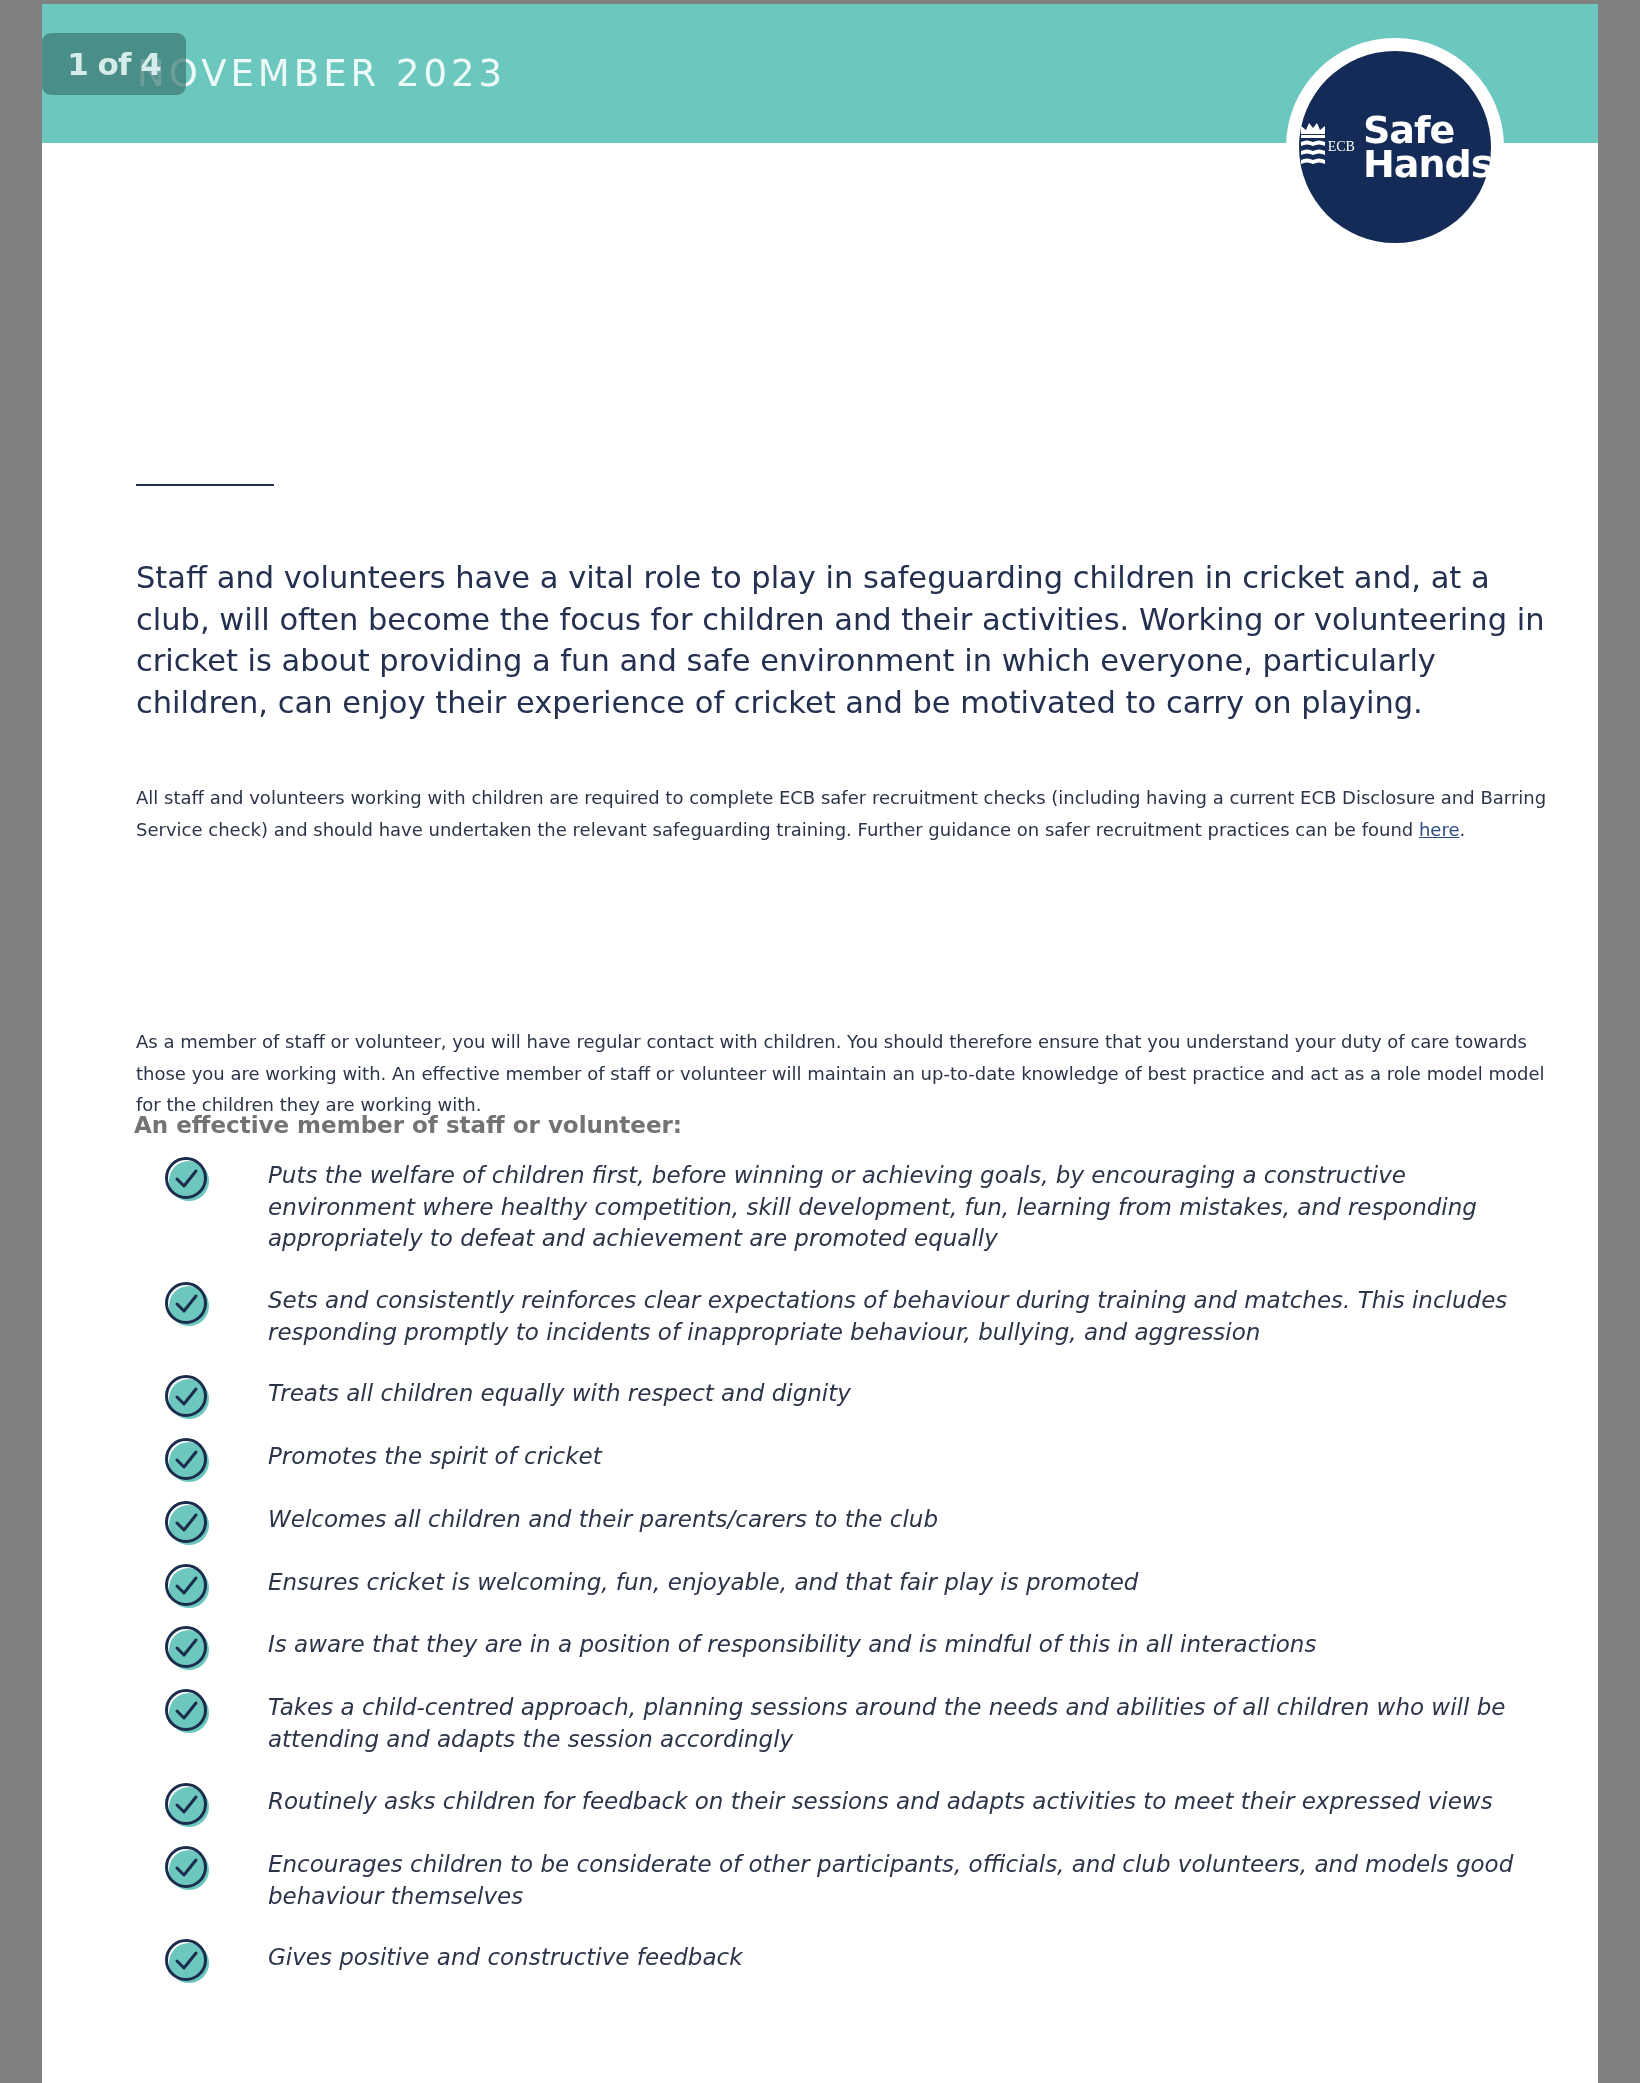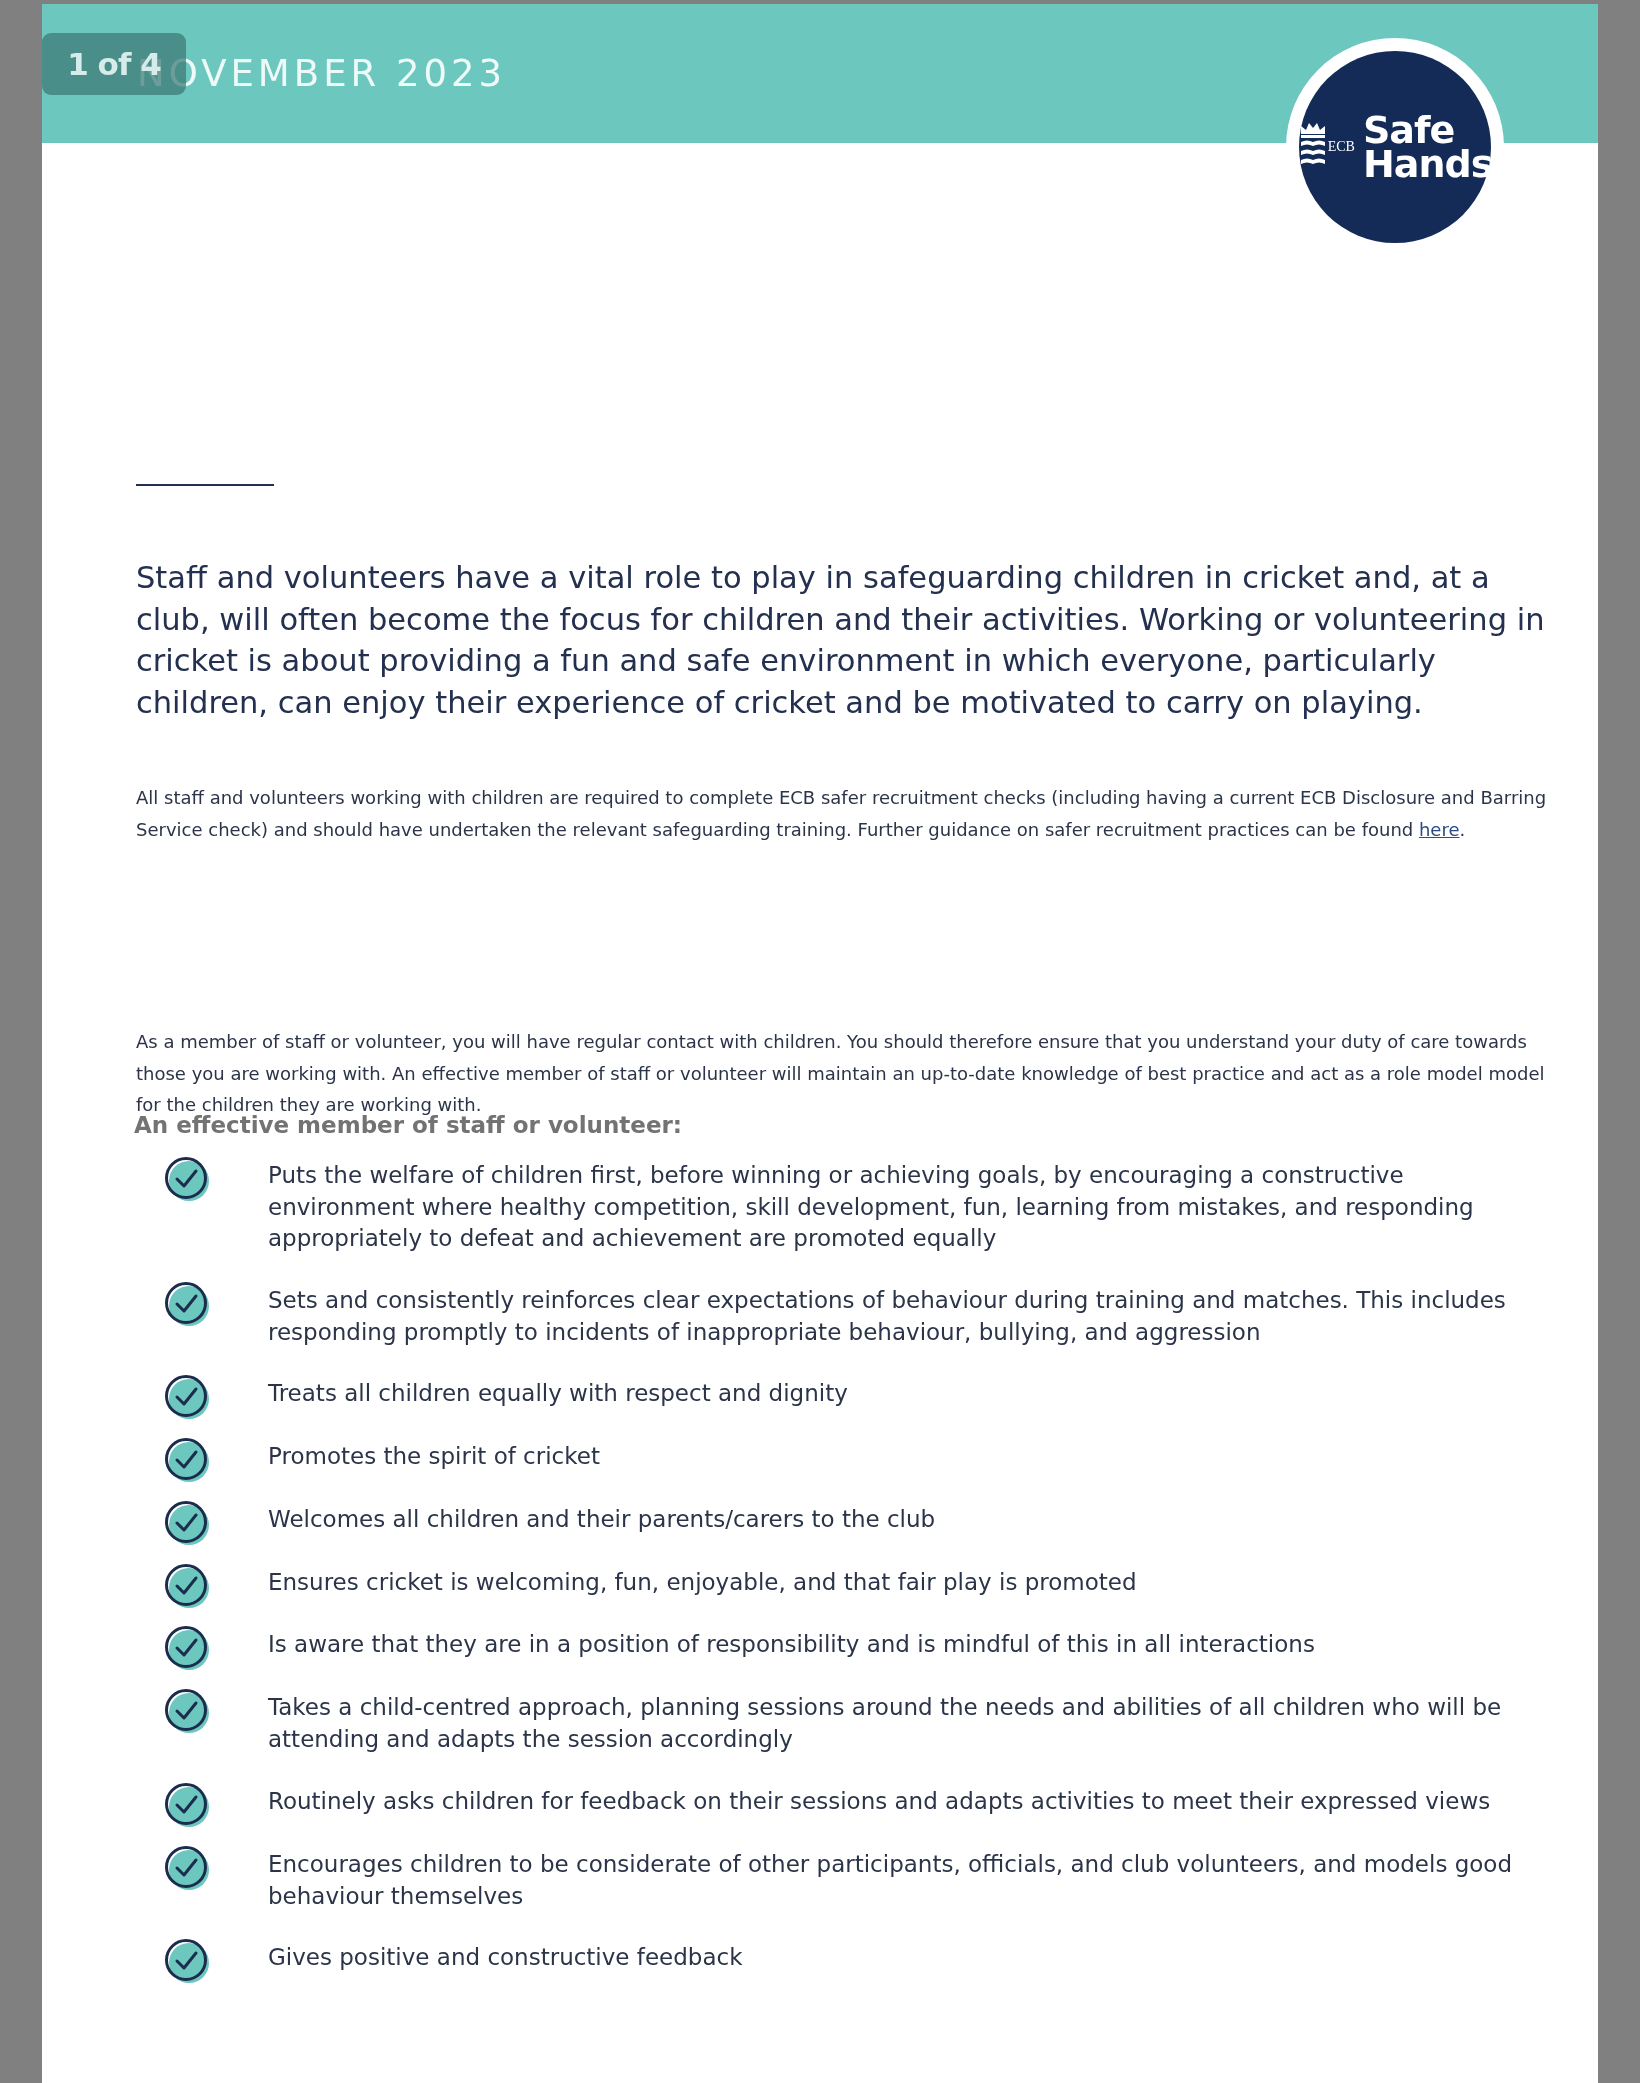--- a/index.html
+++ b/index.html
@@ -67,21 +67,21 @@
   .section-heading {
     position: absolute; left: 94px; top: 900px; margin: 0;
     font-size: 30px; font-weight: bold; color: #24304f;
     font-family: "DejaVu Sans", sans-serif;
   }
   .list-heading {
     position: absolute; left: 80px; top: 1096px; margin: 12px;
     font-size: 23px; font-weight: bold; color: #737373;
     font-family: "DejaVu Sans", sans-serif;
   }
-  .checklist { position: absolute; left: 0; top: 0; width: 100%; height: 100%; margin: 0; padding: 0; list-style: none; }
+  .checklist { position: absolute; left: 0; top: 0; width: 100%; height: 100%; margin: 0; padding: 0; list-style: none; font-style: italic; }
   .check-item { position: absolute; left: 120px; width: 1380px; }
   .check-icon { position: absolute; left: 0; top: 0; width: 50px; height: 50px; }
   .check-text {
     position: absolute; left: 106px; top: 6px; width: 1280px;
     font-size: 23px; line-height: 31.5px; color: #2b3448;
     font-family: "DejaVu Sans", sans-serif;
   }
 </style>
 </head>
 <body>

